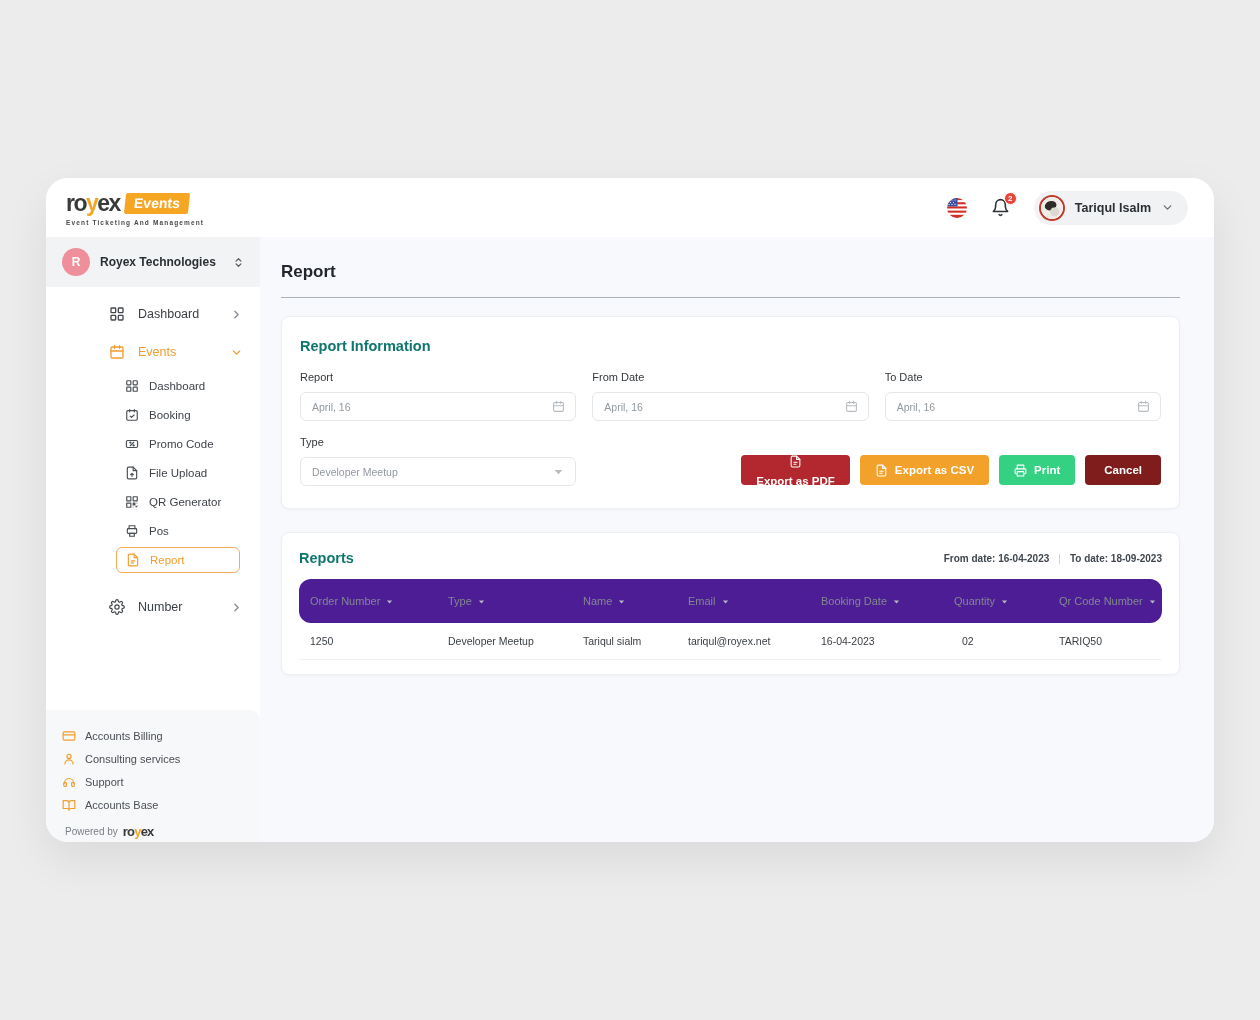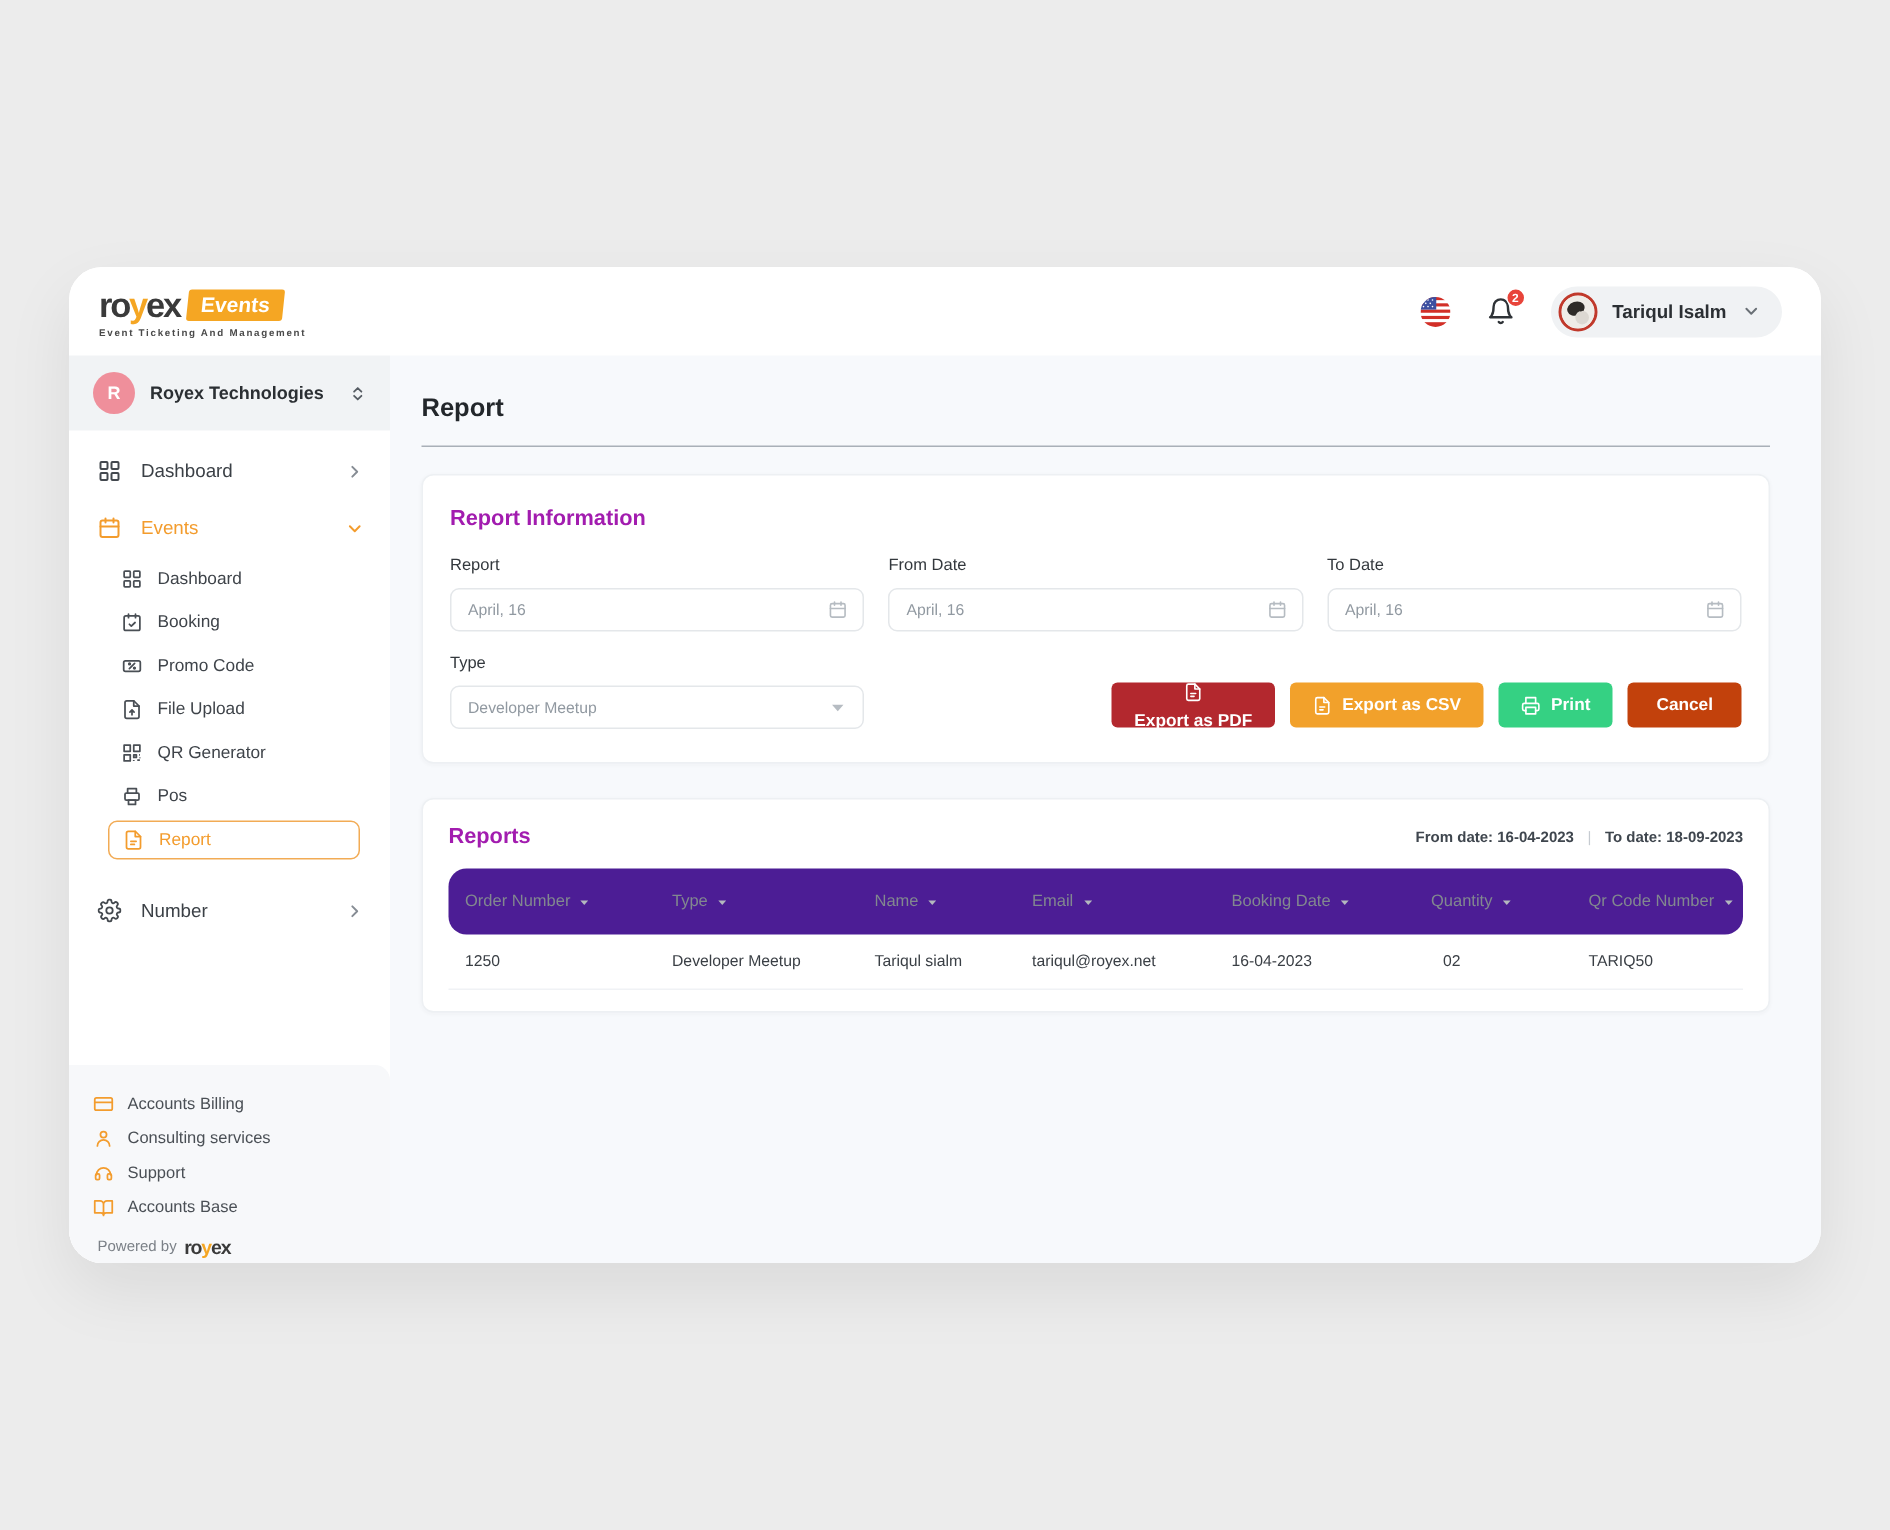--- a/index.html
+++ b/index.html
@@ -35,21 +35,21 @@
   .pill-caret { color:#6a7076; } .pill-caret svg { width:13px; height:13px; display:block; }
 
   
   .app-body { flex:1; display:flex; min-height:0; }
   .sidebar { flex:0 0 214px; width:214px; background:#fff; display:flex; flex-direction:column; }
   .org-row { flex:0 0 50px; background:#f1f3f5; display:flex; align-items:center; gap:10px; padding:0 15px 0 16px; }
   .org-avatar { width:28px; height:28px; border-radius:50%; background:#ef8f9b; color:#fff; font-size:12px; font-weight:bold; display:flex; align-items:center; justify-content:center; }
   .org-name { font-size:12px; font-weight:bold; color:#2b2f33; flex:1; }
   .org-collapse { color:#565c63; } .org-collapse svg { width:13px; height:13px; display:block; }
 
-  .menu { flex:1; padding-top:8px; overflow:hidden; }
+  .menu { flex:1; padding-top:8px; overflow:hidden;margin-left:44px; }
   .mitem { height:38px; display:flex; align-items:center; gap:13px; padding:0 17px 0 19px; font-size:12.5px; color:#3b4046; cursor:default; }
   .mitem .ic { width:16px; height:16px; color:#43484e; flex:0 0 16px; }
   .mitem .chev { margin-left:auto; color:#868c94; } .mitem .chev svg { width:13px; height:13px; display:block; }
   .mitem.events, .mitem.events .ic, .mitem.events .chev { color:#f39c2d; }
   .subitem { height:29px; display:flex; align-items:center; gap:10px; padding-left:35px; font-size:11.5px; color:#3f444a; }
   .subitem .ic { width:14px; height:14px; color:#4a4f55; flex:0 0 14px; }
   .subitem.selected { margin:2px 20px 2px 26px; padding-left:9px; height:26px; border:1px solid #f2ab55; border-radius:6px; color:#f39c2d; }
   .subitem.selected .ic { color:#f39c2d; }
   .mitem.setting { margin-top:15px; }
   .ic svg { width:100%; height:100%; display:block; }
@@ -61,35 +61,35 @@
   .powered-label { font-size:10px; color:#7b8087; }
   .powered-logo { font-size:13px; font-weight:bold; color:#3a3a3a; letter-spacing:-0.8px; }
   .powered-logo .accent { color:#f5a623; }
 
   
   .content { flex:1; background:#f7f9fc; padding:25px 34px 0 21px; overflow:hidden; }
   .page-title { font-size:17px; font-weight:bold; color:#23272b; }
   .title-divider { border-bottom:1px solid #a9b0b8; margin-top:15px; }
   .card { background:#fff; border:1px solid #edf0f3; border-radius:8px; box-shadow:0 1px 3px rgba(40,50,60,.04); }
   .card.info { margin-top:18px; padding:21px 18px 22px; }
-  .card-title { font-size:14.5px; font-weight:bold; color:#a21caf; }
+  .card-title { font-size:14.5px; font-weight:bold; color:#0f766e; }
   .fields-row { display:grid; grid-template-columns:1fr 1fr 1fr; column-gap:16px; margin-top:17px; }
   .field-label { font-size:11px; color:#33383d; margin-bottom:9px; }
   .inputbox { height:29px; border:1px solid #e4e7ea; border-radius:6px; background:#fff; display:flex; align-items:center; justify-content:space-between; padding:0 10px 0 11px; }
   .input-value { font-size:10.5px; color:#9199a1; }
   .inputbox .ic { width:13px; height:13px; color:#b6bcc2; }
   .row2 { display:flex; align-items:flex-end; justify-content:space-between; margin-top:15px; }
   .type-col { width:calc((100% - 32px)/3); }
   .btns { display:flex; gap:10px; align-items:center; padding-bottom:1px; }
   .btn { height:30px; border:none; border-radius:4px; color:#fff; font-size:11.5px; font-weight:bold; display:flex; align-items:center; gap:7px; padding:0 15px; font-family:inherit; cursor:pointer; }
   .btn .ic { width:13px; height:13px; color:#fff; }
   .btn.pdf { background:#b3282e;flex-direction:column; }
   .btn.csv { background:#f2a12b; }
   .btn.print { background:#35d183; }
-  .btn.cancel { background:#c2410c; padding:0 19px; }
+  .btn.cancel { background:#7f1d1d; padding:0 19px; }
 
   .card.reports { margin-top:23px; padding:17px 17px 14px; }
   .reports-head { display:flex; justify-content:space-between; align-items:center; }
   .dates { font-size:10px; color:#3f464e; display:flex; align-items:center; gap:9px; font-weight:bold; }
   .dates .sep { color:#c6cbd1; font-weight:normal; }
   .rtable { margin-top:13px; }
   .thead, .trow { display:grid; grid-template-columns:138px 135px 105px 133px 133px 105px 1fr; align-items:center; padding-left:11px; }
   .thead { background:#4c1d95; height:44px; border-radius:12px; }
   .th { font-size:11px; color:#82888f; display:flex; align-items:center; gap:5px; }
   .th .sort { color:#b3b8be; } .th .sort svg { width:9px; height:9px; display:block; }

